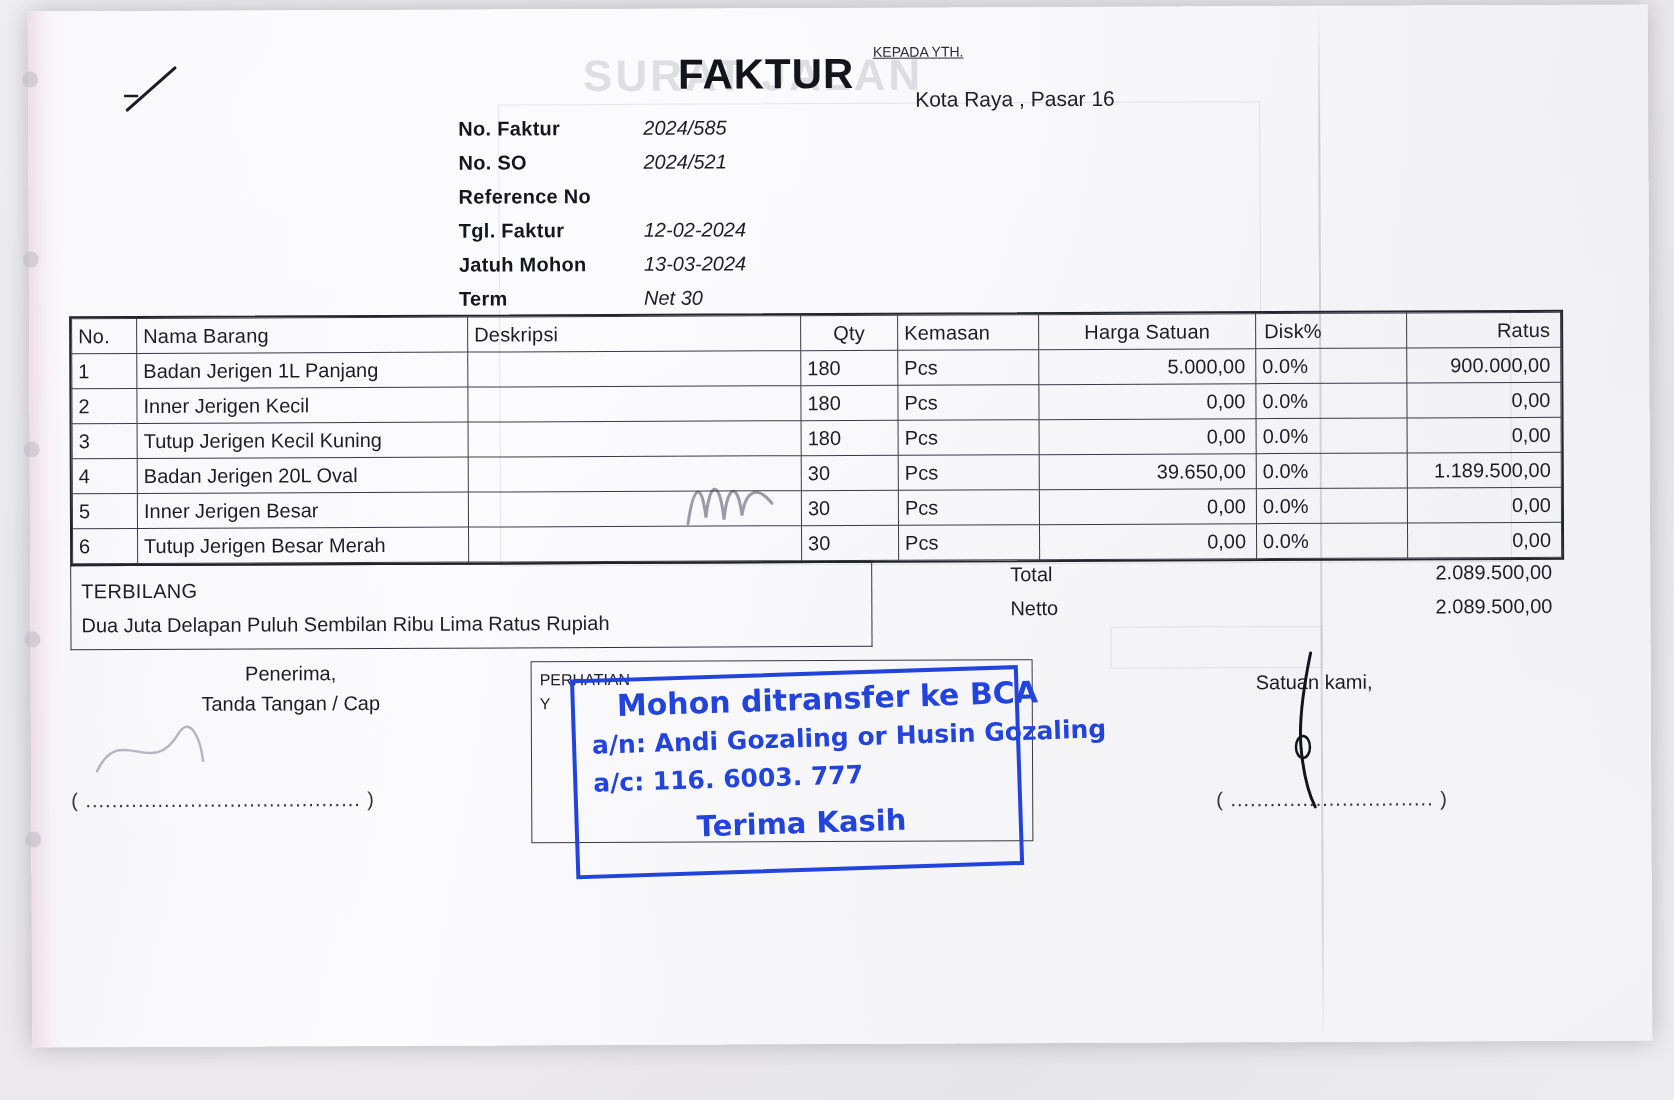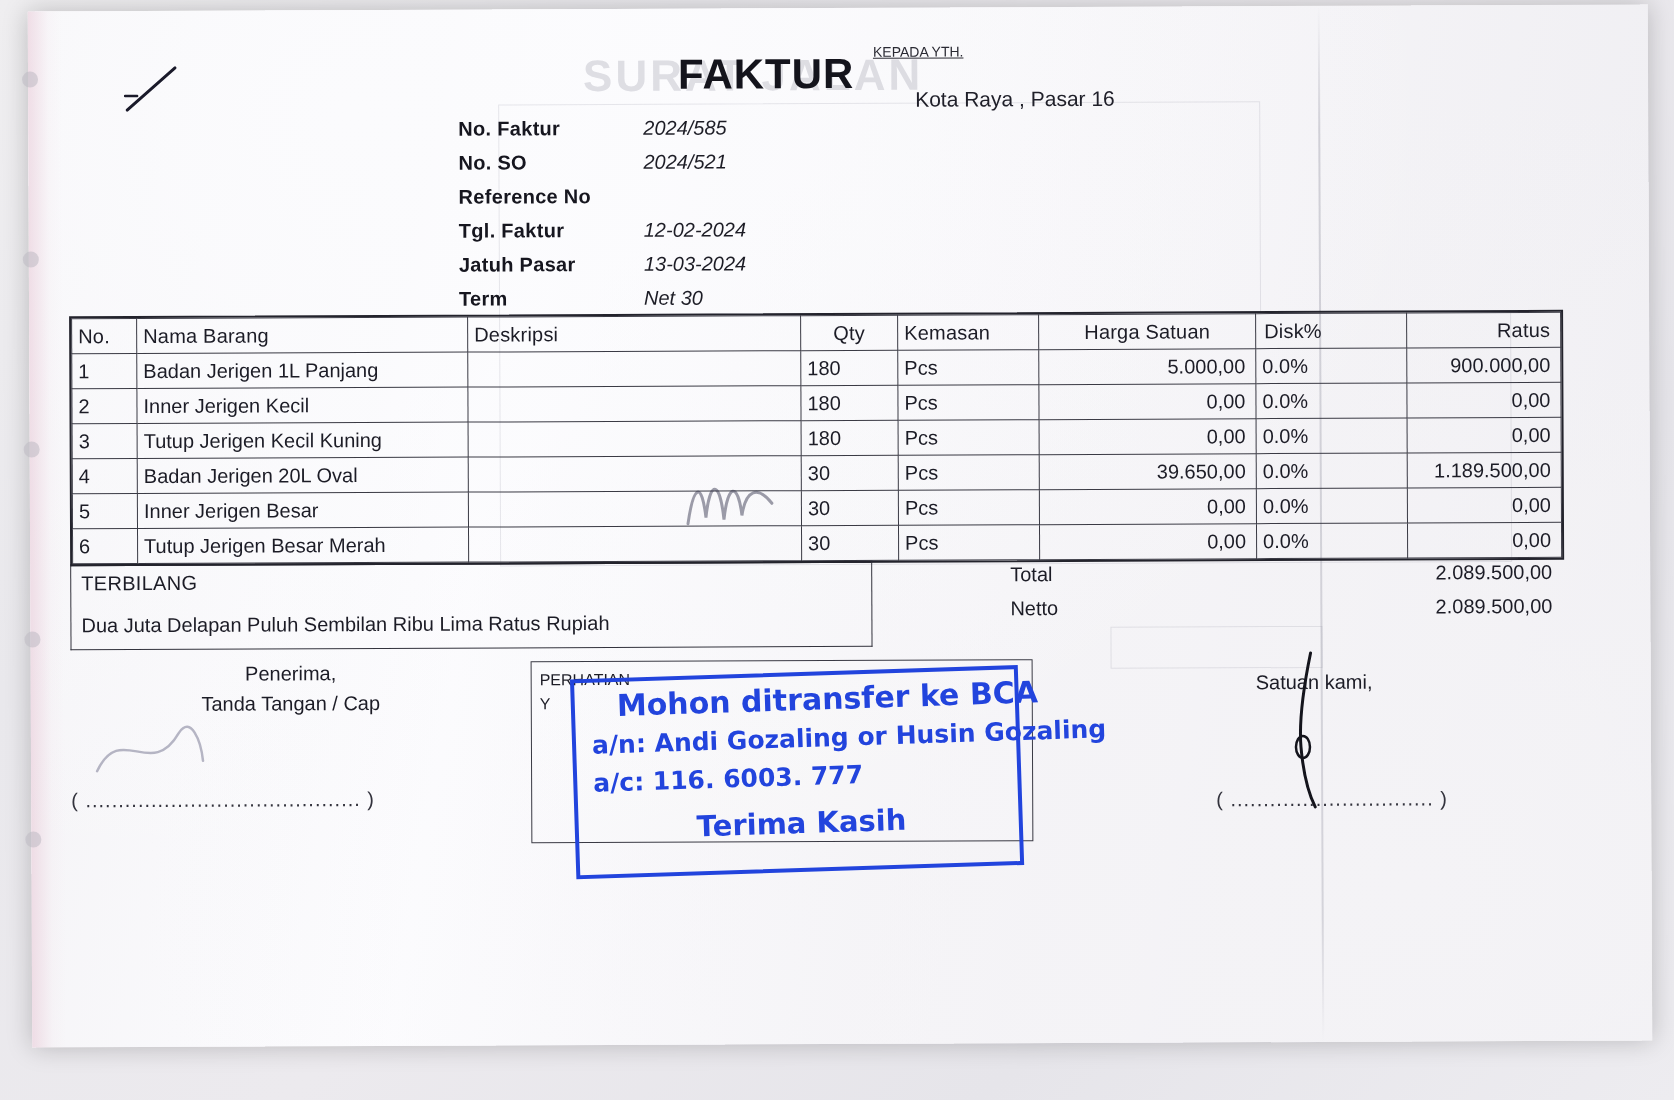--- a/index.html
+++ b/index.html
@@ -162,21 +162,21 @@
     left: 40px;
     top: 553px;
     width: 800px;
     height: 83px;
     border: 1px solid #33333d;
     border-top: 2px solid #23232c;
   }
   .terbilang-label {
     position: absolute;
     left: 10px;
-    top: 6px;
+    top: 14px;
     font-size: 20px;
     color: #1c1c26;
     letter-spacing: 0.3px;
   }
   .terbilang-text {
     position: absolute;
     left: 10px;
     top: 48px;
     font-size: 20px;
     color: #1c1c26;
@@ -341,21 +341,21 @@
         </div>
         <div class="meta-row">
           <div class="meta-label">Reference No</div>
           <div class="meta-value"></div>
         </div>
         <div class="meta-row">
           <div class="meta-label">Tgl. Faktur</div>
           <div class="meta-value">12-02-2024</div>
         </div>
         <div class="meta-row">
-          <div class="meta-label">Jatuh Pasar</div>
+          <div class="meta-label">Jatuh Mohon</div>
           <div class="meta-value">13-03-2024</div>
         </div>
         <div class="meta-row">
           <div class="meta-label">Term</div>
           <div class="meta-value">Net 30</div>
         </div>
       </div>
 
       <div class="table">
         <table class="items">

